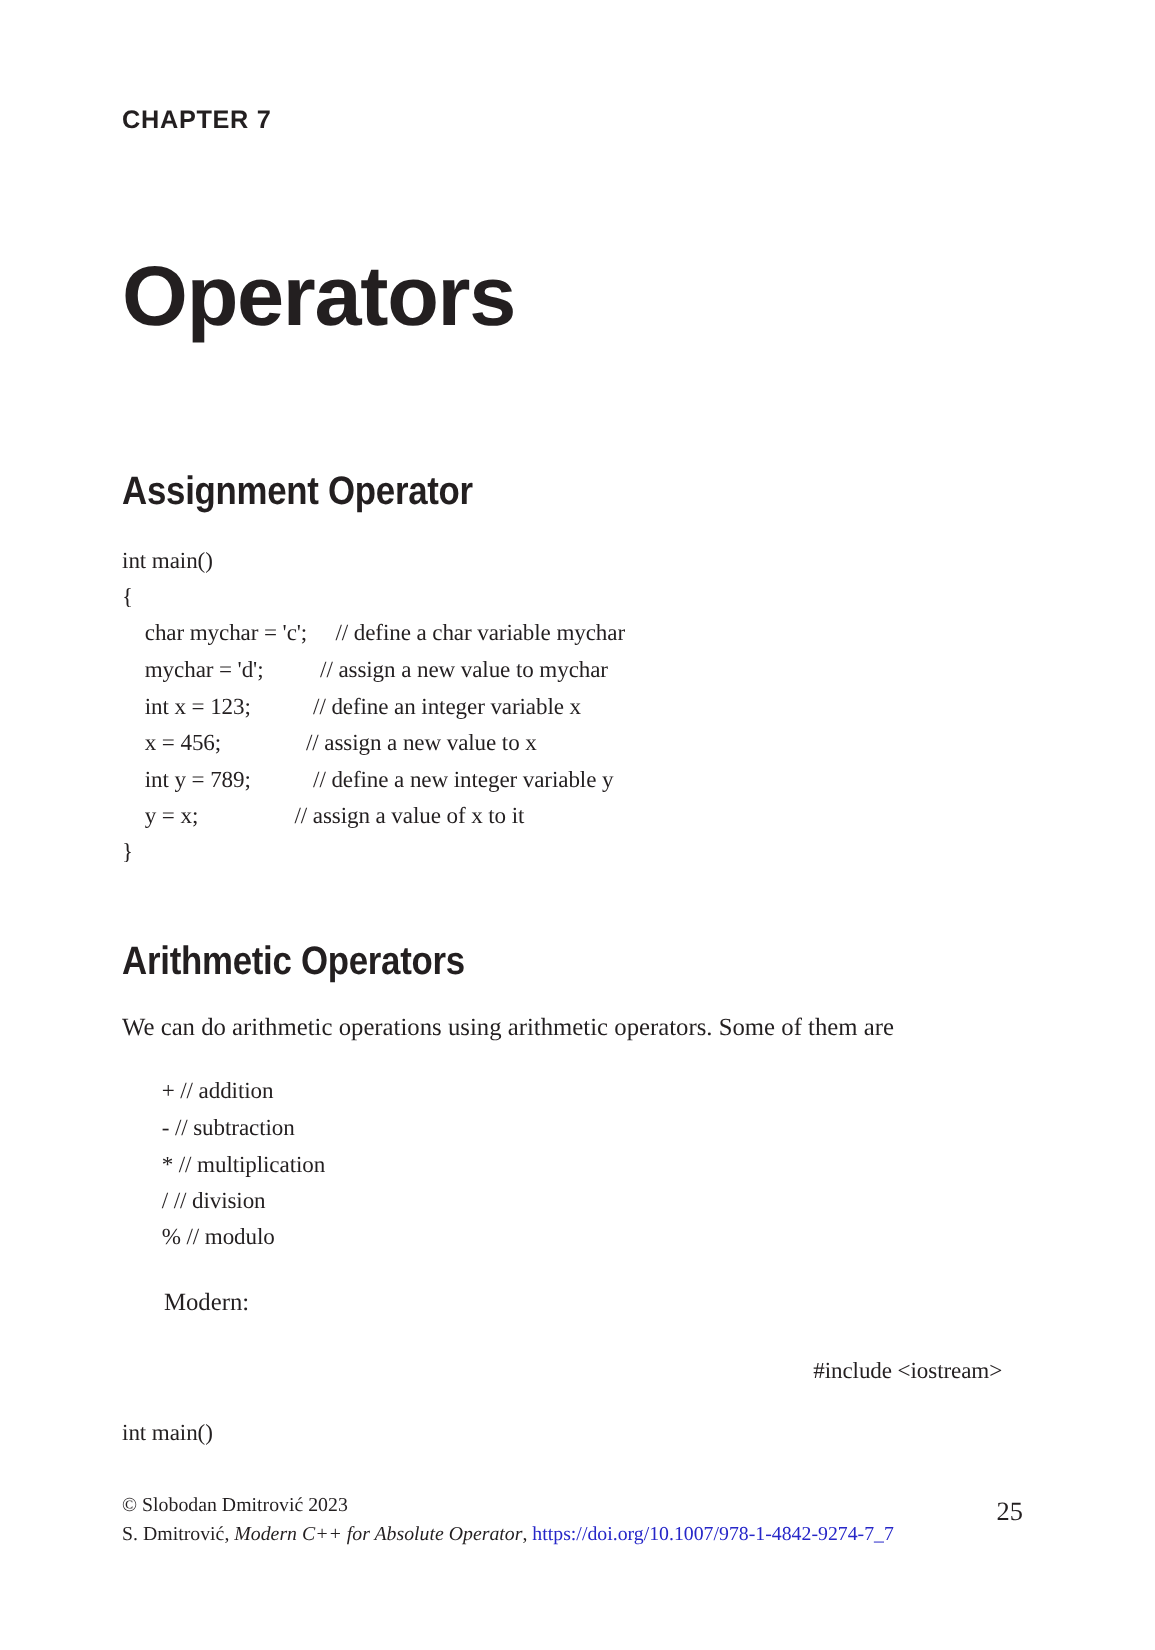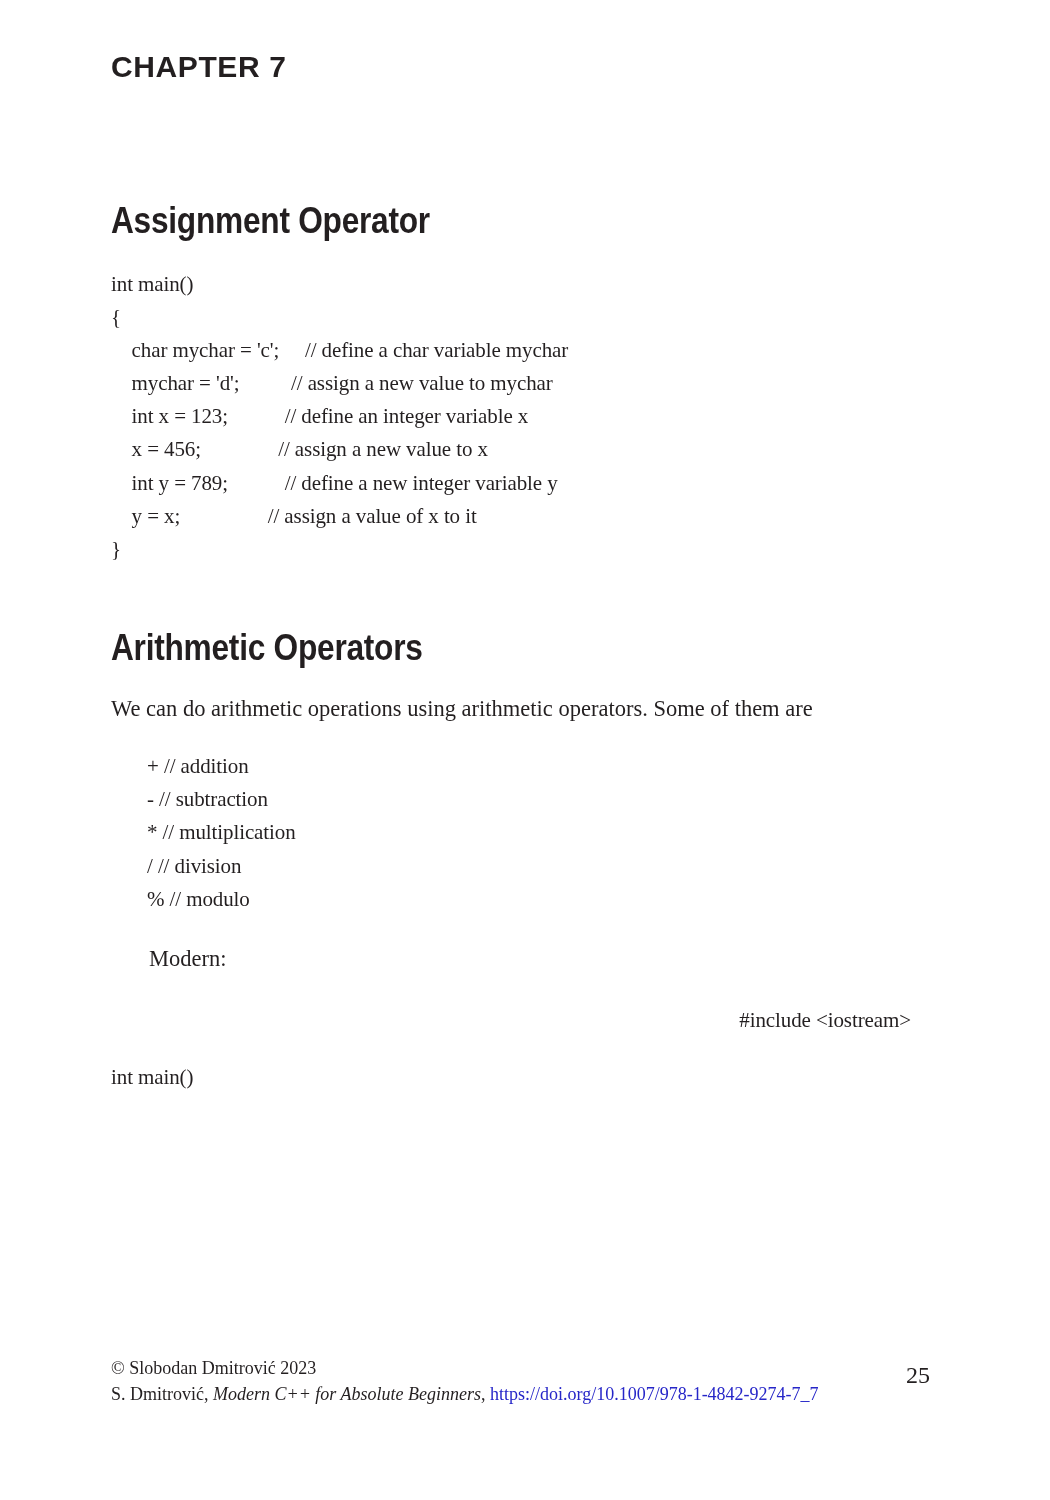--- a/index.html
+++ b/index.html
@@ -19,25 +19,25 @@
     position: absolute;
     left: 111px;
     top: 0;
     width: 800px;
   }
 
   
   .chapter-label {
     font-family: "Liberation Sans", sans-serif;
     font-weight: bold;
-    font-size: 30px;
+    font-size: 23px;
     letter-spacing: 0.6px;
     color: #231f20;
     margin: 0;
-    padding-top: 50px;
+    padding-top: 96px;
     line-height: 1.1;
   }
 
   
   .chapter-title {
     font-family: "Liberation Sans", sans-serif;
     font-weight: bold;
     font-size: 77px;
     letter-spacing: -1.2px;
     color: #231f20;
@@ -116,20 +116,21 @@
   }
 </style>
 </head>
 <body>
 
 <div class="page">
   <div class="content">
 
     <p class="chapter-label">CHAPTER 7</p>
 
+    <h1 class="chapter-title">Operators</h1>
 
     <h2 class="section-heading first">Assignment Operator</h2>
 
 
     <pre class="code-block main-listing">int main()
 {
     char mychar = 'c';     // define a char variable mychar
     mychar = 'd';          // assign a new value to mychar
     int x = 123;           // define an integer variable x
     x = 456;               // assign a new value to x
@@ -152,16 +153,16 @@
     <pre class="code-block include-line">#include &lt;iostream&gt;</pre>
 
     <pre class="code-block trailing-main">int main()</pre>
 
   </div>
 
   <div class="page-number">25</div>
 
   <div class="footer">
     <p class="footer-line">© Slobodan Dmitrović 2023</p>
-    <p class="footer-line"><span>S. Dmitrović, </span><span class="book-title">Modern C++ for Absolute Beginners</span><span>, </span><a class="doi-link" href="#">https://doi.org/10.1007/978-1-4842-9274-7_7</a></p>
+    <p class="footer-line"><span>S. Dmitrović, </span><span class="book-title">Modern C++ for Absolute Operator</span><span>, </span><a class="doi-link" href="#">https://doi.org/10.1007/978-1-4842-9274-7_7</a></p>
   </div>
 
 </div>
 
 </body></html>

